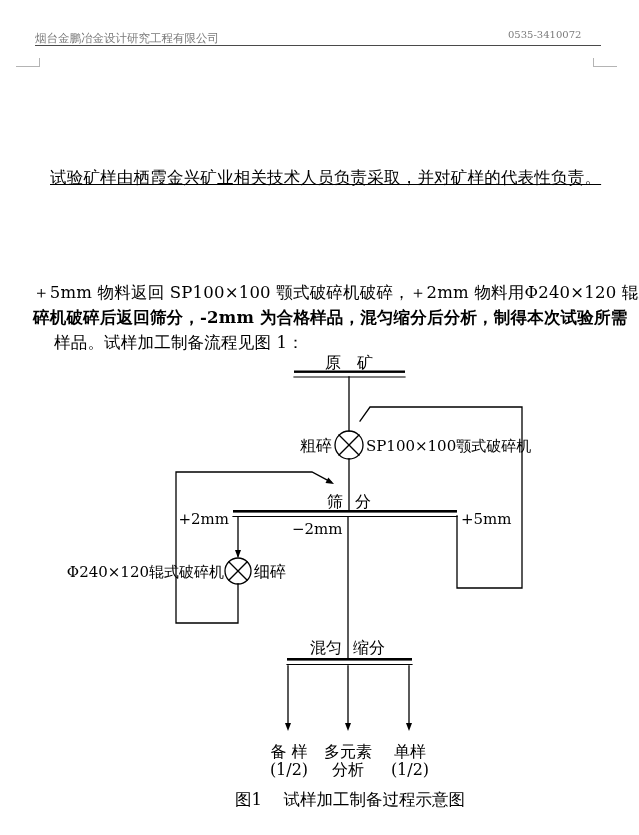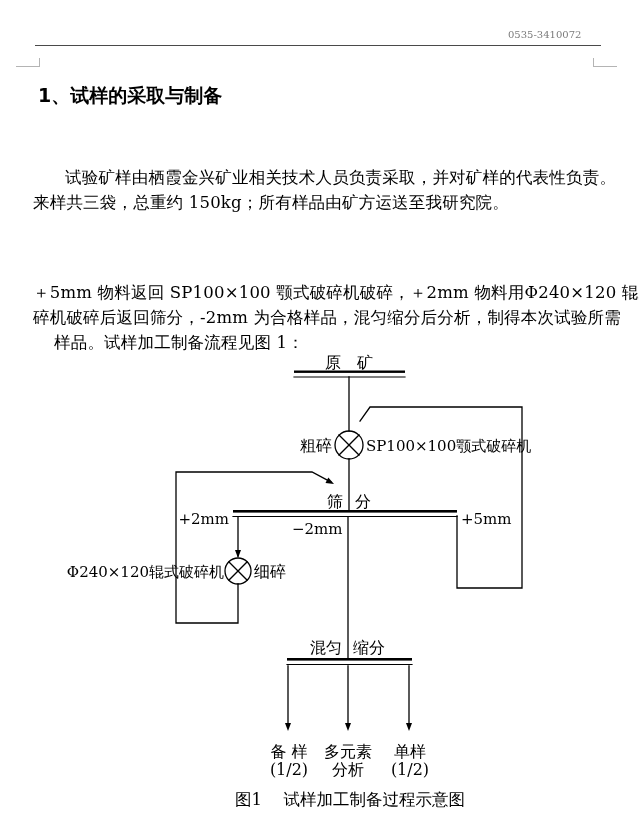--- a/index.html
+++ b/index.html
@@ -23,32 +23,31 @@
   svg text{font-family:"DejaVu Serif","Liberation Serif",serif;fill:#000;}
   .ft{font-size:16px;}
   .fs{font-size:15px;}
   .fcap{font-size:16.5px;}
 </style>
 </head>
 <body>
 
 <div class="page">
 
+  <div class="hdr-company">烟台金鹏冶金设计研究工程有限公司</div>
   <div class="hdr-phone">0535-3410072</div>
   <div class="hdr-rule"></div>
   <div class="corner-mark corner-left"></div>
   <div class="corner-mark corner-right"></div>
 
-  <div class="h1">1、试样的采取与制备</div>
 
-  <div class="bline" style="left:65px;top:167px;">试验矿样由栖霞金兴矿业相关技术人员负责采取，并对矿样的代表性负责。</div>
-  <div class="bline" style="left:33px;top:192px;">来样共三袋，总重约 150kg；所有样品由矿方运送至我研究院。</div>
+  <div class="bline" style="left:50px;top:167px;text-decoration:underline;">试验矿样由栖霞金兴矿业相关技术人员负责采取，并对矿样的代表性负责。</div>
 
   <div class="bline" style="left:33px;top:282px;">＋5mm 物料返回 SP100×100 颚式破碎机破碎，＋2mm 物料用Φ240×120 辊式破</div>
-  <div class="bline" style="left:33px;top:307px;">碎机破碎后返回筛分，-2mm 为合格样品，混匀缩分后分析，制得本次试验所需</div>
+  <div class="bline" style="left:33px;top:307px;font-weight:bold;">碎机破碎后返回筛分，-2mm 为合格样品，混匀缩分后分析，制得本次试验所需</div>
   <div class="bline" style="left:33px;top:332px;margin-left:21px;">样品。试样加工制备流程见图 1：</div>
 
   <svg style="position:absolute;left:0;top:350px;" width="639" height="485" viewBox="0 0 639 485" stroke-linecap="square">
 
     <text class="ft" x="349" y="18" text-anchor="middle">原　矿</text>
     <rect x="294" y="20.5" width="111" height="2.4" fill="#000"></rect>
     <line x1="294" y1="27" x2="405" y2="27" stroke="#000" stroke-width="1.2"></line>
 
     <line x1="349" y1="27" x2="349" y2="81" stroke="#000" stroke-width="1.3"></line>
 

